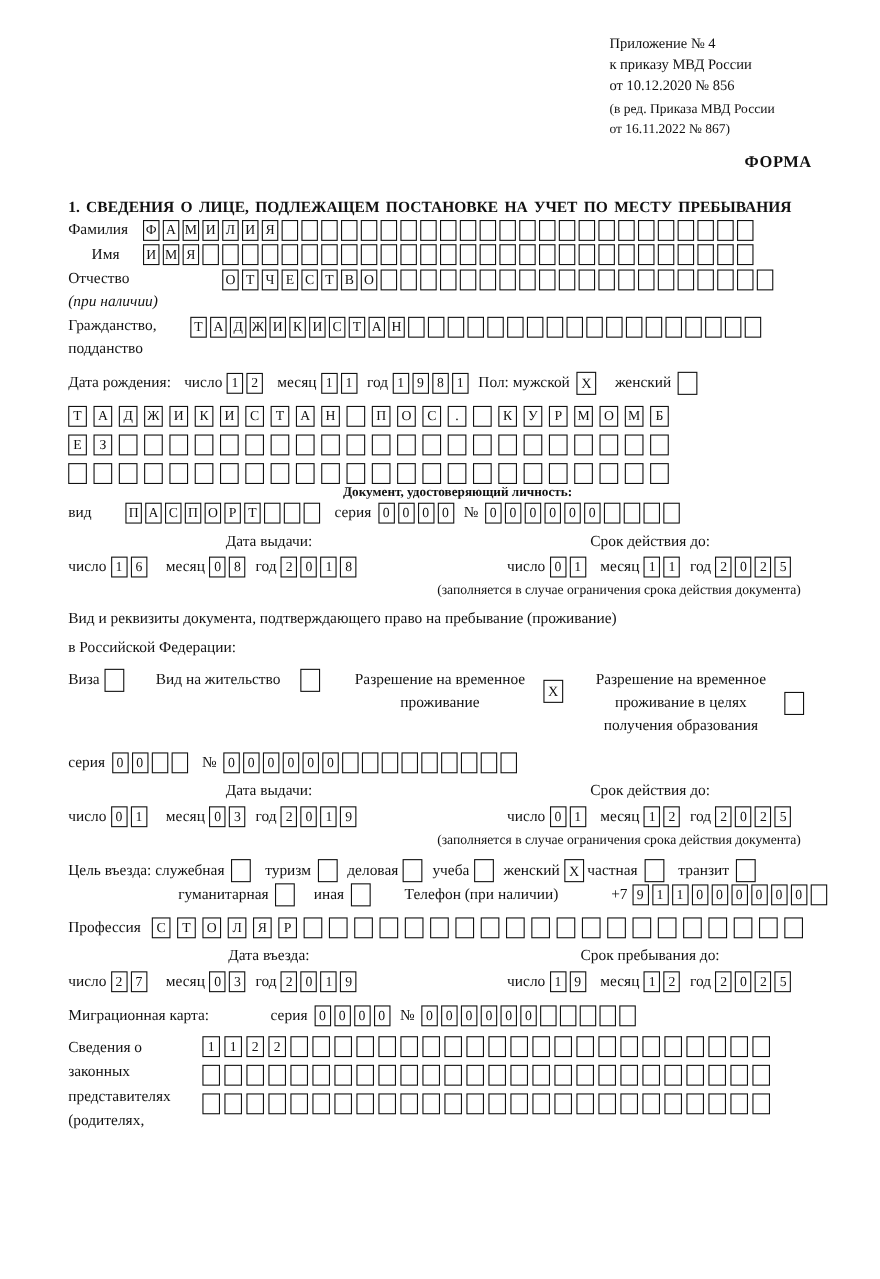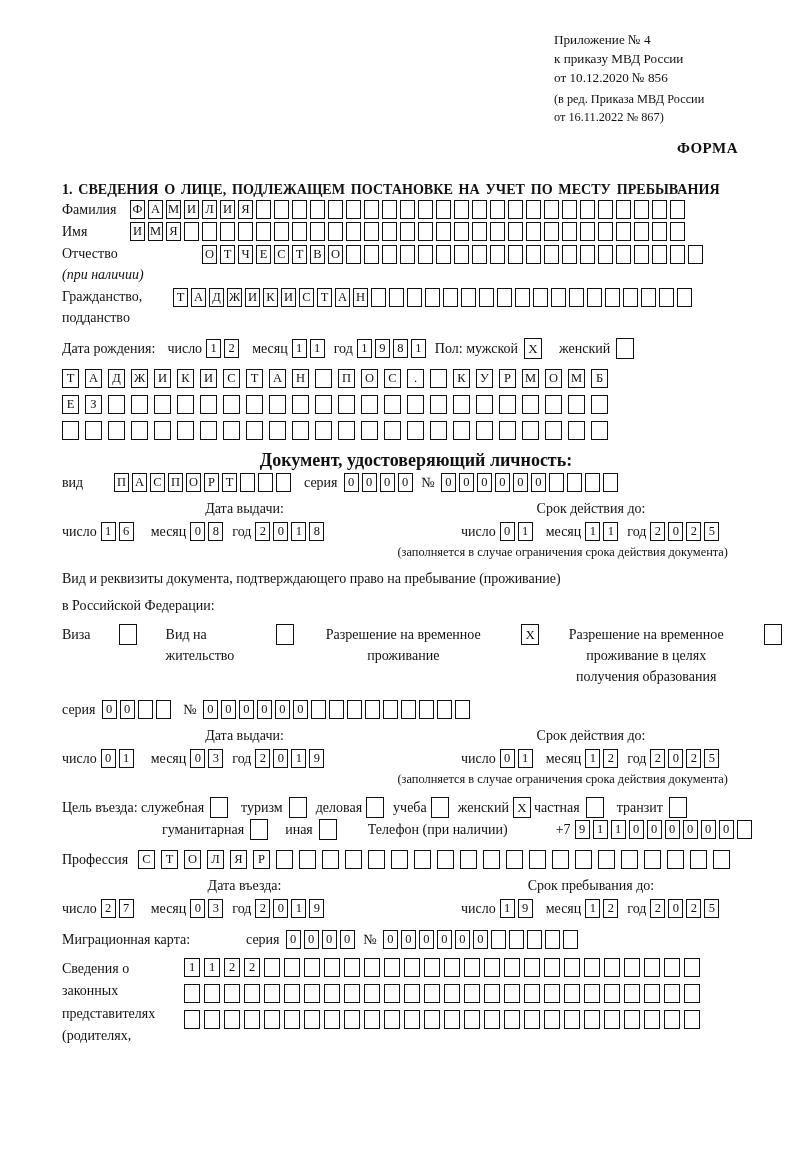--- a/index.html
+++ b/index.html
@@ -24,31 +24,31 @@
   .cb{
     display:inline-block;width:13px;height:17px;border:1.8px solid #111;
     margin-right:3px;text-align:center;font-size:12.5px;line-height:17px;
     vertical-align:middle;
   }
   .cb.w{width:15px;margin-right:6px;}
   .cb.m{width:14px;margin-right:4px;}
   .cb.big{width:16px;height:19px;line-height:19px;font-size:13px;}
   .gap6{margin-left:6px;}.gap10{margin-left:10px;}.gap14{margin-left:14px;}
   .mr4{margin-right:4px;}.mr6{margin-right:6px;}
-  .doc-head{text-align:center;font-weight:bold;font-size:18px;margin-top:10px;}
+  .doc-head{text-align:center;font-weight:bold;font-size:12px;margin-top:0;}
   .dheads{display:flex;margin-top:8px;}
   .dh1{width:365px;text-align:center;}
   .dh2{width:300px;text-align:center;margin-left:14px;}
   .dates{display:flex;align-items:center;margin-top:4px;}
   .dhalf{display:flex;align-items:center;}
   .dhalf.h1{width:365px;}
   .dhalf.h2{margin-left:34px;}
   .note{font-size:12.4px;text-align:right;padding-right:42px;margin-top:3px;}
   .opts{display:flex;align-items:flex-start;margin-top:8px;}
-  .opt{display:flex;align-items:flex-start;gap:24px;}
+  .opt{display:flex;align-items:center;}
   .optlines{text-align:center;line-height:1.5;}
   .legal{display:flex;align-items:flex-start;margin-top:8px;}
   .legal .lblcol{width:122px;line-height:1.6;}
   .legal .rows .boxes{display:block;margin-bottom:7px;}
   .purpose2{margin-left:100px;}
 </style>
 </head>
 <body>
 
 <div class="page">
@@ -67,21 +67,21 @@
 
 
   <div class="sec-head">1. СВЕДЕНИЯ О ЛИЦЕ, ПОДЛЕЖАЩЕМ ПОСТАНОВКЕ НА УЧЕТ ПО МЕСТУ ПРЕБЫВАНИЯ</div>
 
   <div class="row c">
     <span class="lbl" style="width:68px;">Фамилия</span>
     <span class="boxes"><span class="cb">Ф</span><span class="cb">А</span><span class="cb">М</span><span class="cb">И</span><span class="cb">Л</span><span class="cb">И</span><span class="cb">Я</span><span class="cb">&nbsp;</span><span class="cb">&nbsp;</span><span class="cb">&nbsp;</span><span class="cb">&nbsp;</span><span class="cb">&nbsp;</span><span class="cb">&nbsp;</span><span class="cb">&nbsp;</span><span class="cb">&nbsp;</span><span class="cb">&nbsp;</span><span class="cb">&nbsp;</span><span class="cb">&nbsp;</span><span class="cb">&nbsp;</span><span class="cb">&nbsp;</span><span class="cb">&nbsp;</span><span class="cb">&nbsp;</span><span class="cb">&nbsp;</span><span class="cb">&nbsp;</span><span class="cb">&nbsp;</span><span class="cb">&nbsp;</span><span class="cb">&nbsp;</span><span class="cb">&nbsp;</span><span class="cb">&nbsp;</span><span class="cb">&nbsp;</span><span class="cb">&nbsp;</span></span>
   </div>
 
   <div class="row c">
-    <span class="lbl" style="width:68px;">Имя</span>
+    <span class="lbl" style="width:68px;text-align:center;">Имя</span>
     <span class="boxes"><span class="cb">И</span><span class="cb">М</span><span class="cb">Я</span><span class="cb">&nbsp;</span><span class="cb">&nbsp;</span><span class="cb">&nbsp;</span><span class="cb">&nbsp;</span><span class="cb">&nbsp;</span><span class="cb">&nbsp;</span><span class="cb">&nbsp;</span><span class="cb">&nbsp;</span><span class="cb">&nbsp;</span><span class="cb">&nbsp;</span><span class="cb">&nbsp;</span><span class="cb">&nbsp;</span><span class="cb">&nbsp;</span><span class="cb">&nbsp;</span><span class="cb">&nbsp;</span><span class="cb">&nbsp;</span><span class="cb">&nbsp;</span><span class="cb">&nbsp;</span><span class="cb">&nbsp;</span><span class="cb">&nbsp;</span><span class="cb">&nbsp;</span><span class="cb">&nbsp;</span><span class="cb">&nbsp;</span><span class="cb">&nbsp;</span><span class="cb">&nbsp;</span><span class="cb">&nbsp;</span><span class="cb">&nbsp;</span><span class="cb">&nbsp;</span></span>
   </div>
 
   <div class="row">
     <span class="lbl" style="width:140px;">
       <span style="display:block;">Отчество</span>
       <span style="display:block;font-style:italic;">(при наличии)</span>
     </span>
     <span class="boxes" style="margin-top:2px;"><span class="cb">О</span><span class="cb">Т</span><span class="cb">Ч</span><span class="cb">Е</span><span class="cb">С</span><span class="cb">Т</span><span class="cb">В</span><span class="cb">О</span><span class="cb">&nbsp;</span><span class="cb">&nbsp;</span><span class="cb">&nbsp;</span><span class="cb">&nbsp;</span><span class="cb">&nbsp;</span><span class="cb">&nbsp;</span><span class="cb">&nbsp;</span><span class="cb">&nbsp;</span><span class="cb">&nbsp;</span><span class="cb">&nbsp;</span><span class="cb">&nbsp;</span><span class="cb">&nbsp;</span><span class="cb">&nbsp;</span><span class="cb">&nbsp;</span><span class="cb">&nbsp;</span><span class="cb">&nbsp;</span><span class="cb">&nbsp;</span><span class="cb">&nbsp;</span><span class="cb">&nbsp;</span><span class="cb">&nbsp;</span></span>
   </div>

